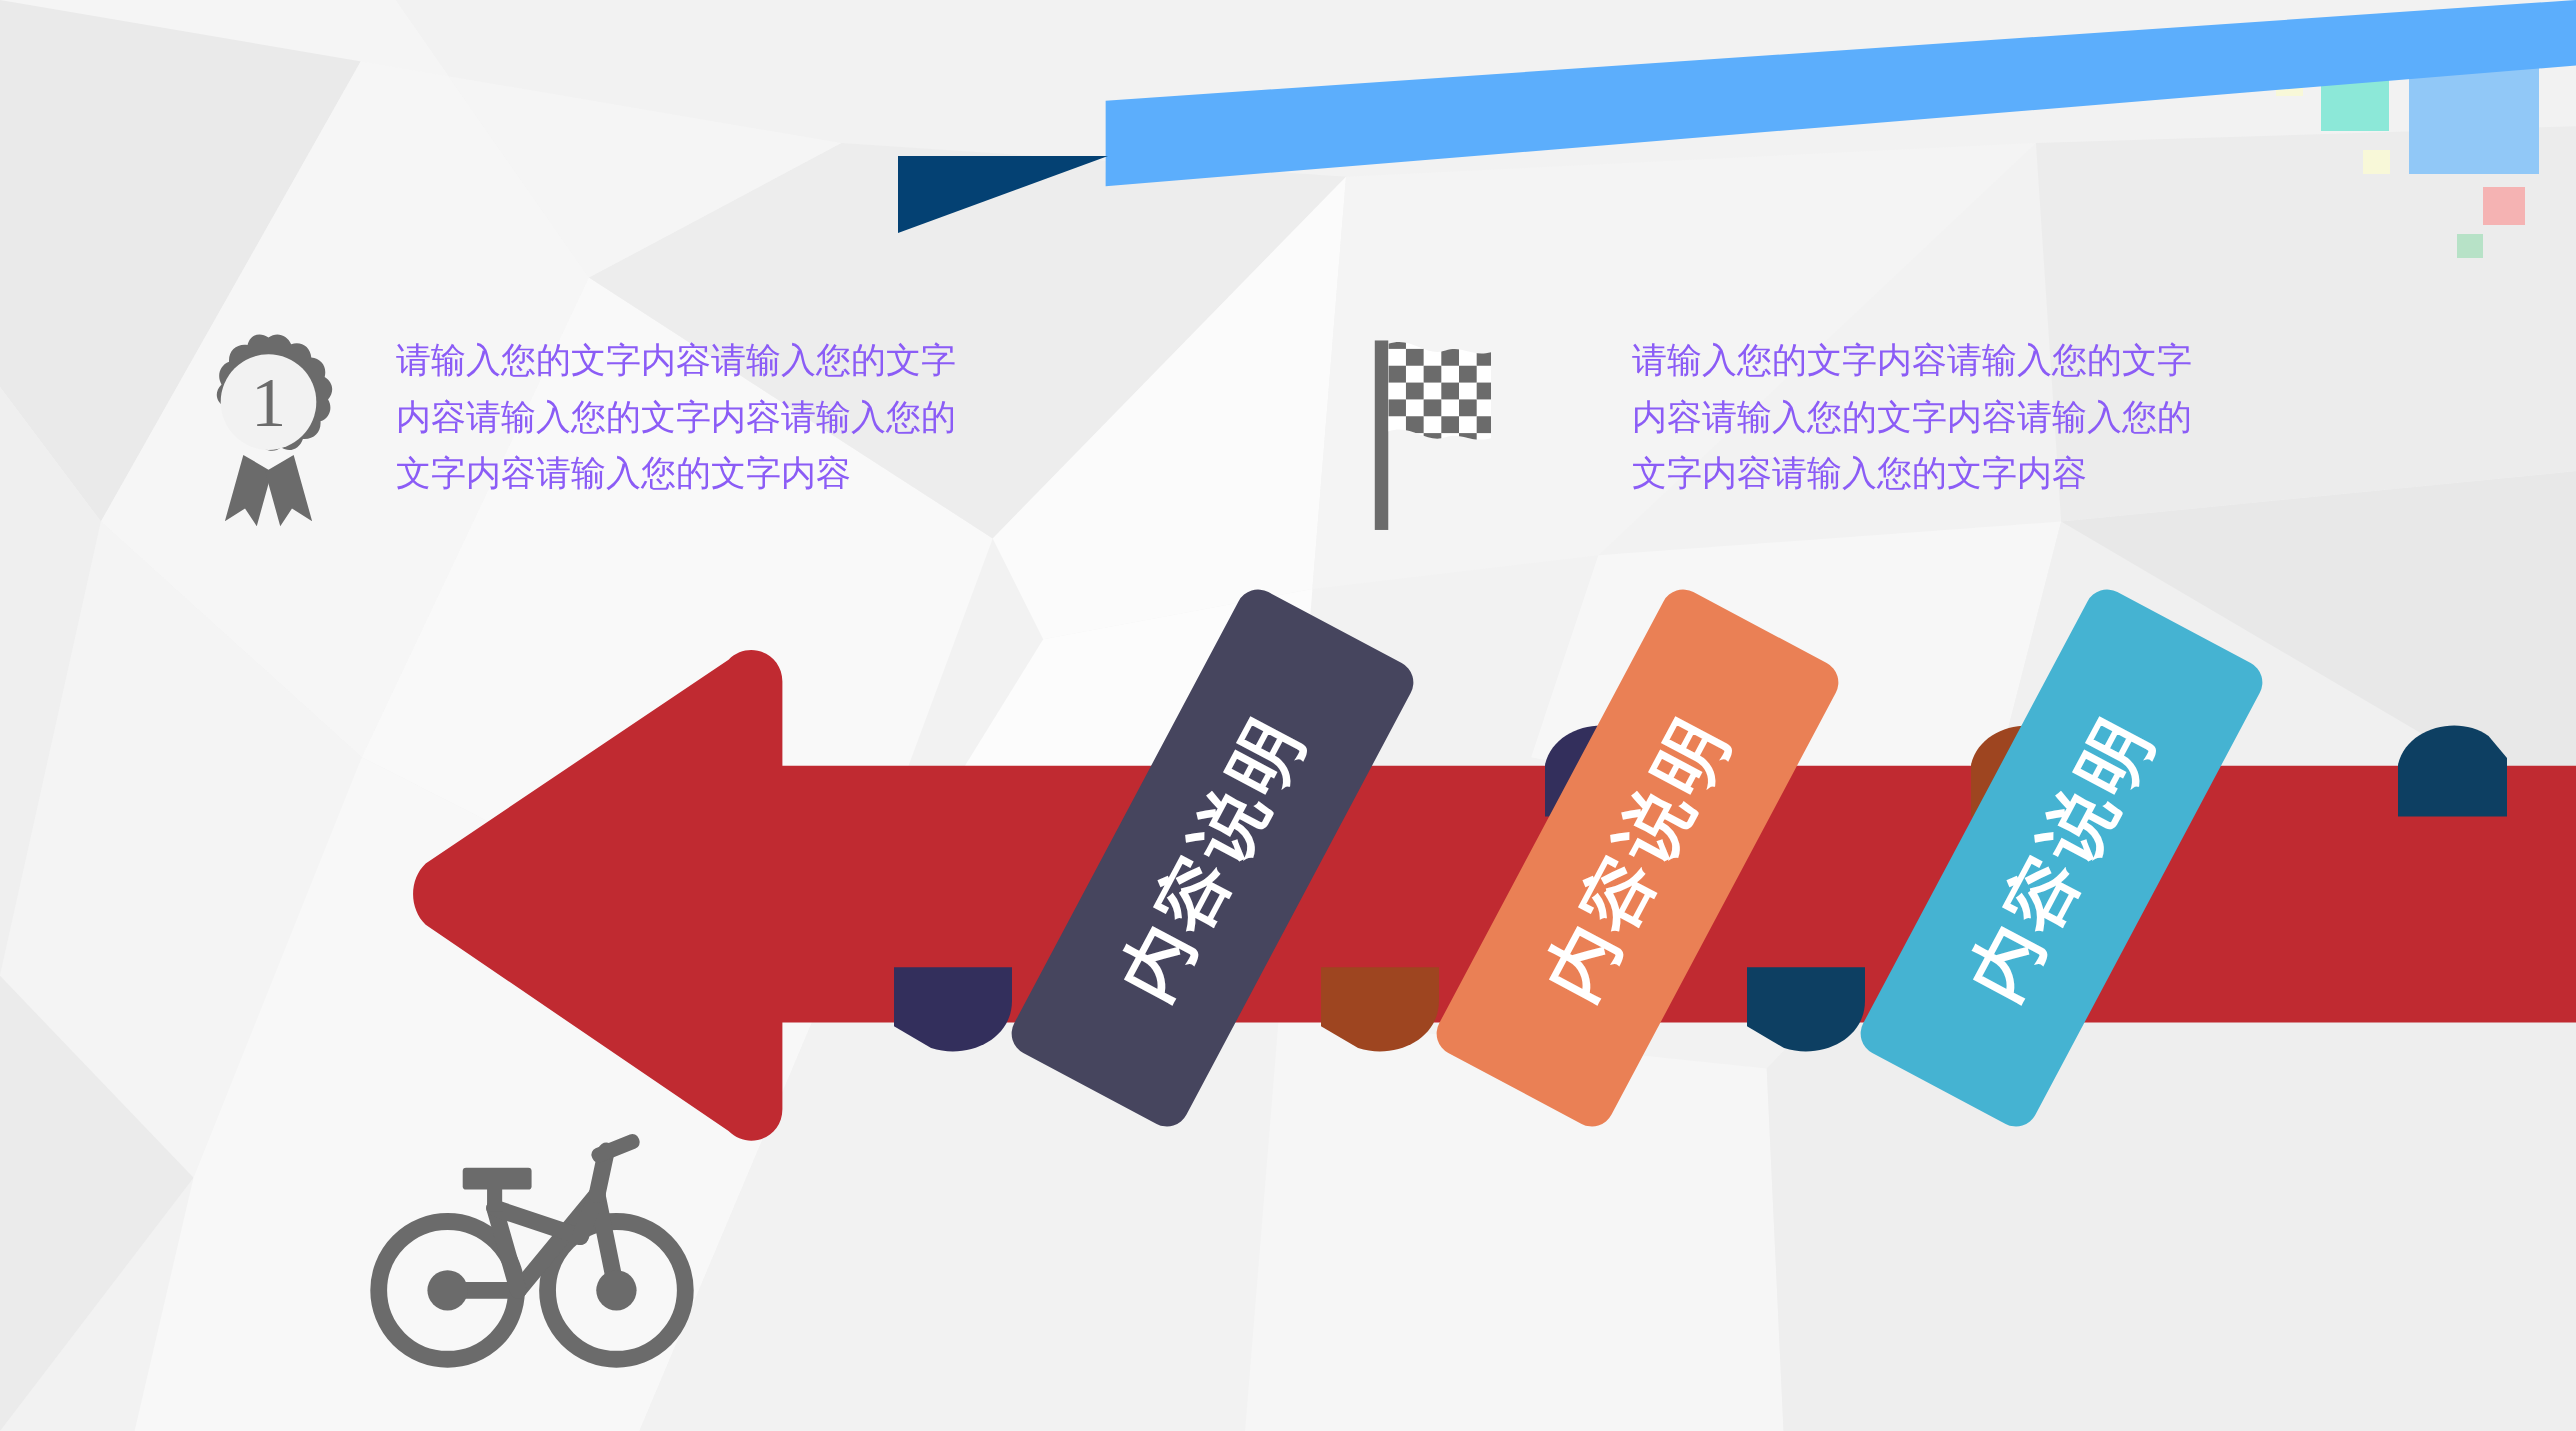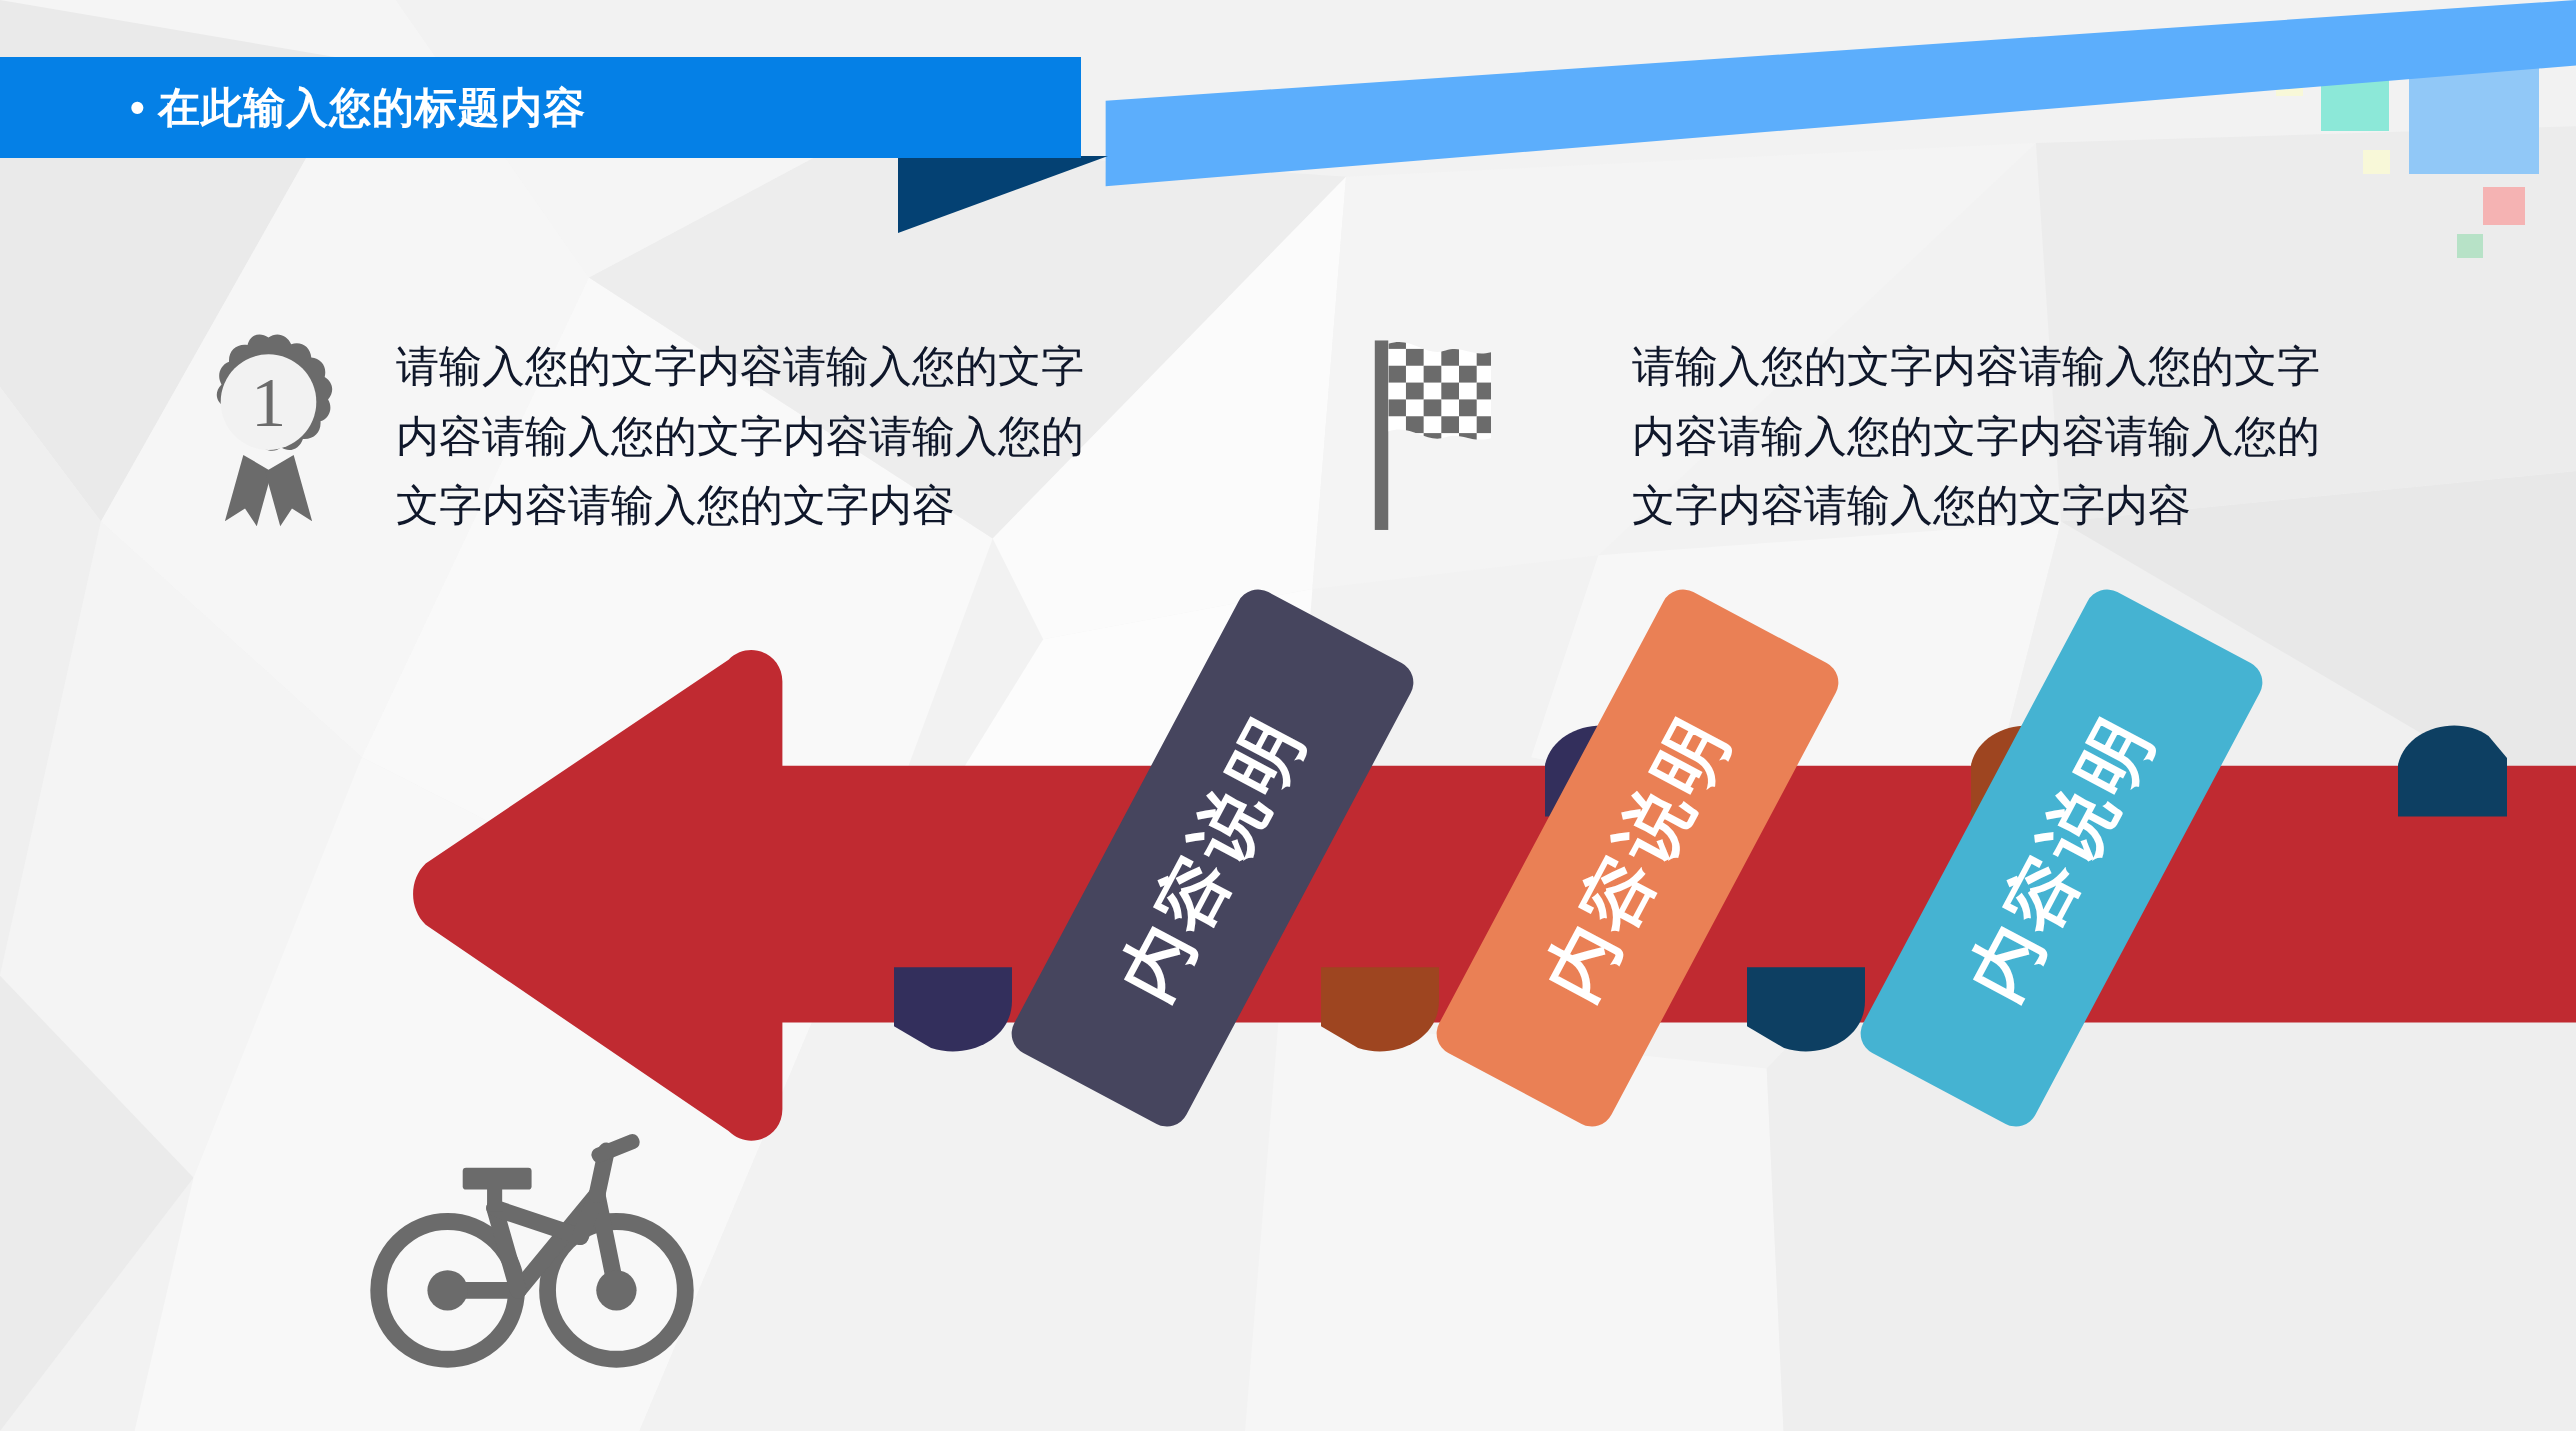--- a/index.html
+++ b/index.html
@@ -47,22 +47,22 @@
     line-height:1;
   }
 
   
   .deco{position:absolute;z-index:2;}
 
   
   .block{position:absolute;z-index:6;display:flex;align-items:flex-start;}
   .block-icon{flex:0 0 auto;}
   .block-text{
-    color:#0f172a;
-    font-size:43px;
+    color:#8b5cf6;
+    font-size:35px;
     line-height:1.62;
     white-space:pre-line;
     font-weight:normal;
   }
   #block-1{left:193px;top:332px;width:1001px;}
   #block-1 .block-text{margin-left:52px;}
   #block-2{left:1363px;top:332px;width:1043px;}
   #block-2 .block-text{margin-left:109px;}
 
   
@@ -150,23 +150,20 @@
   <div class="deco" style="left:2457px;top:234px;width:26px;height:24.4px;background:#b7e2c7;"></div>
 
   <svg class="hdr-light-ribbon" viewBox="0 0 2002 230" preserveAspectRatio="none">
     <polygon points="2002,0 2002,78 254,222 254,120" fill="#5caefc"></polygon>
   </svg>
 
   <svg class="hdr-fold" viewBox="0 0 250 92" preserveAspectRatio="none">
     <polygon points="0,0 250,0 0,92" fill="#044173"></polygon>
   </svg>
 
-  <div class="hdr-bar">
-    <span class="hdr-title">• 在此输入您的标题内容</span>
-  </div>
 
   <div class="block" id="block-1">
     <span class="block-icon">
       <svg width="151" height="198" viewBox="0 0 180 235">
         <g fill="#6b6b6b">
           <path d="M90 6
                    c10,-7 22,-3 27,8
                    c12,-4 23,3 24,16
                    c12,1 19,11 16,23
                    c10,6 12,18 4,27

